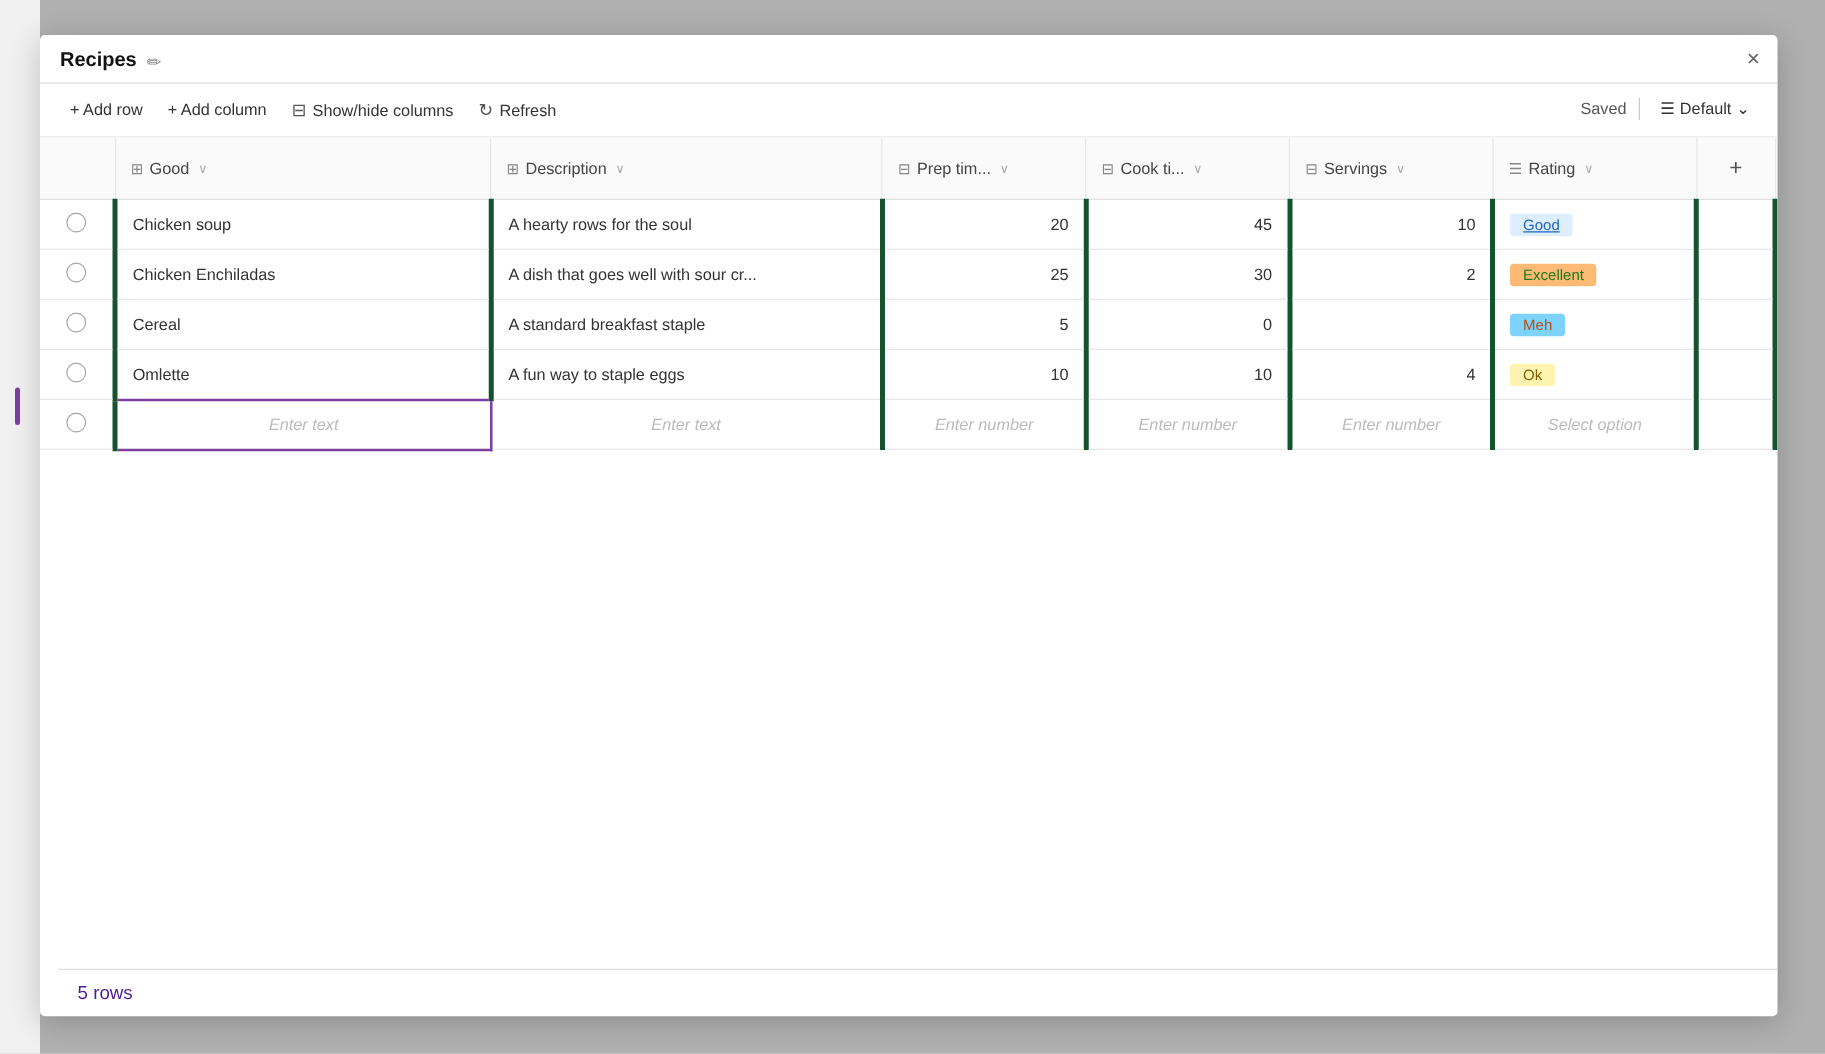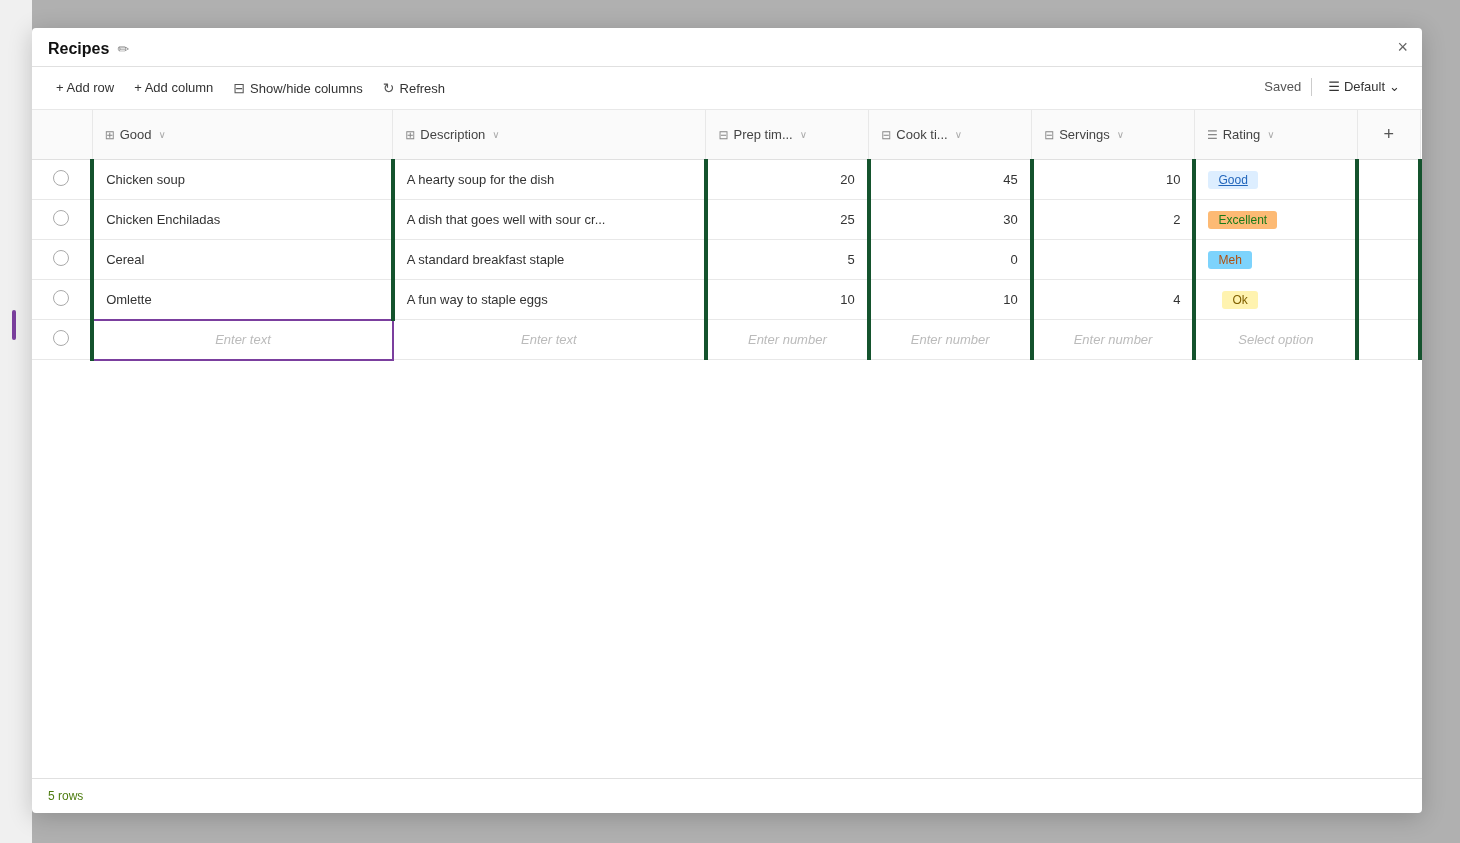--- a/index.html
+++ b/index.html
@@ -222,39 +222,39 @@
     }
 
     .badge-meh {
       background: #7dd3fc;
       color: #b05010;
     }
 
     .badge-ok {
       background: #fff3b0;
       color: #806000;
-      margin-left: 14px;
     }
 
     .enter-text-row td {
       color: #bbb;
       font-style: italic;
       text-align: center;
     }
 
     .enter-text-row td.active-cell {
       border: 2px solid #7b3f9e;
       padding: 8px 10px;
     }
 
     .footer-row {
       padding: 10px 16px;
-      font-size: 12px;
-      color: #4d7c0f;
+      font-size: 15px;
+      color: #4c1d95;
       border-top: 1px solid #e0e0e0;
+      margin-left: 14px;
     }
 
     .add-col-btn {
       background: none;
       border: none;
       cursor: pointer;
       font-size: 18px;
       color: #555;
       padding: 4px 8px;
     }
@@ -373,21 +373,21 @@
           </th>
         </tr>
       </thead>
       <tbody>
 
         <tr>
           <td>
             <span class="row-radio"></span>
           </td>
           <td>Chicken soup</td>
-          <td>A hearty soup for the dish</td>
+          <td>A hearty rows for the soul</td>
           <td class="td-number">20</td>
           <td class="td-number">45</td>
           <td class="td-number">10</td>
           <td>
             <span class="badge badge-good">Good</span>
           </td>
           <td></td>
         </tr>
 
         <tr>

